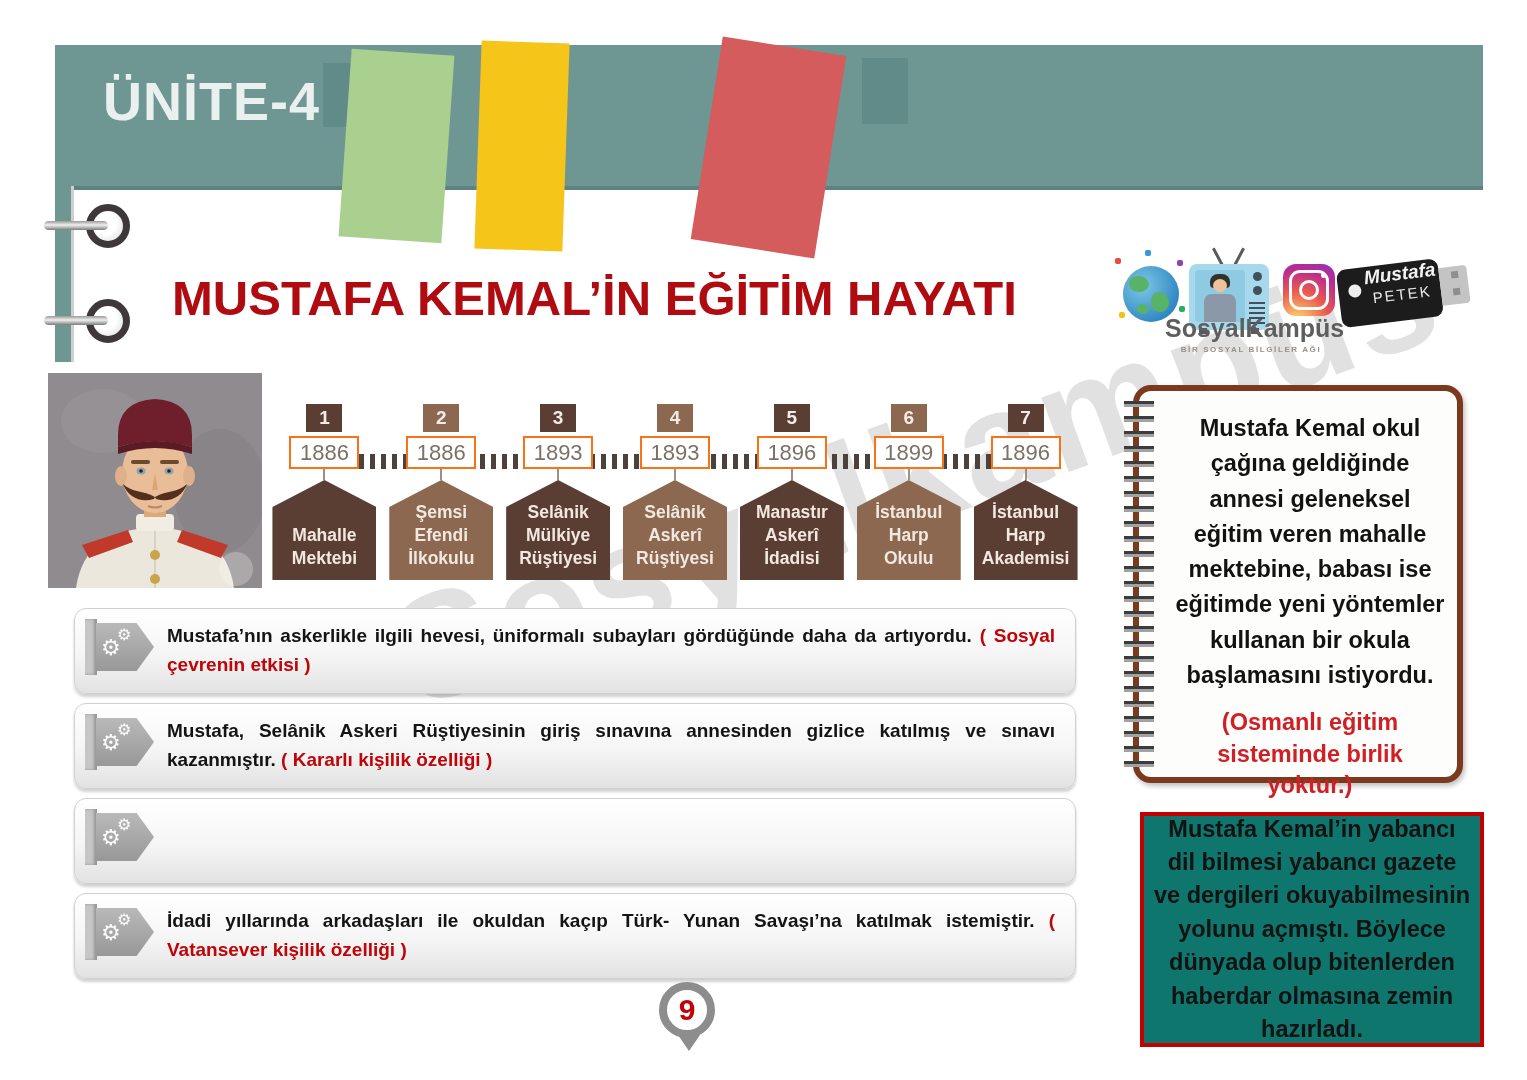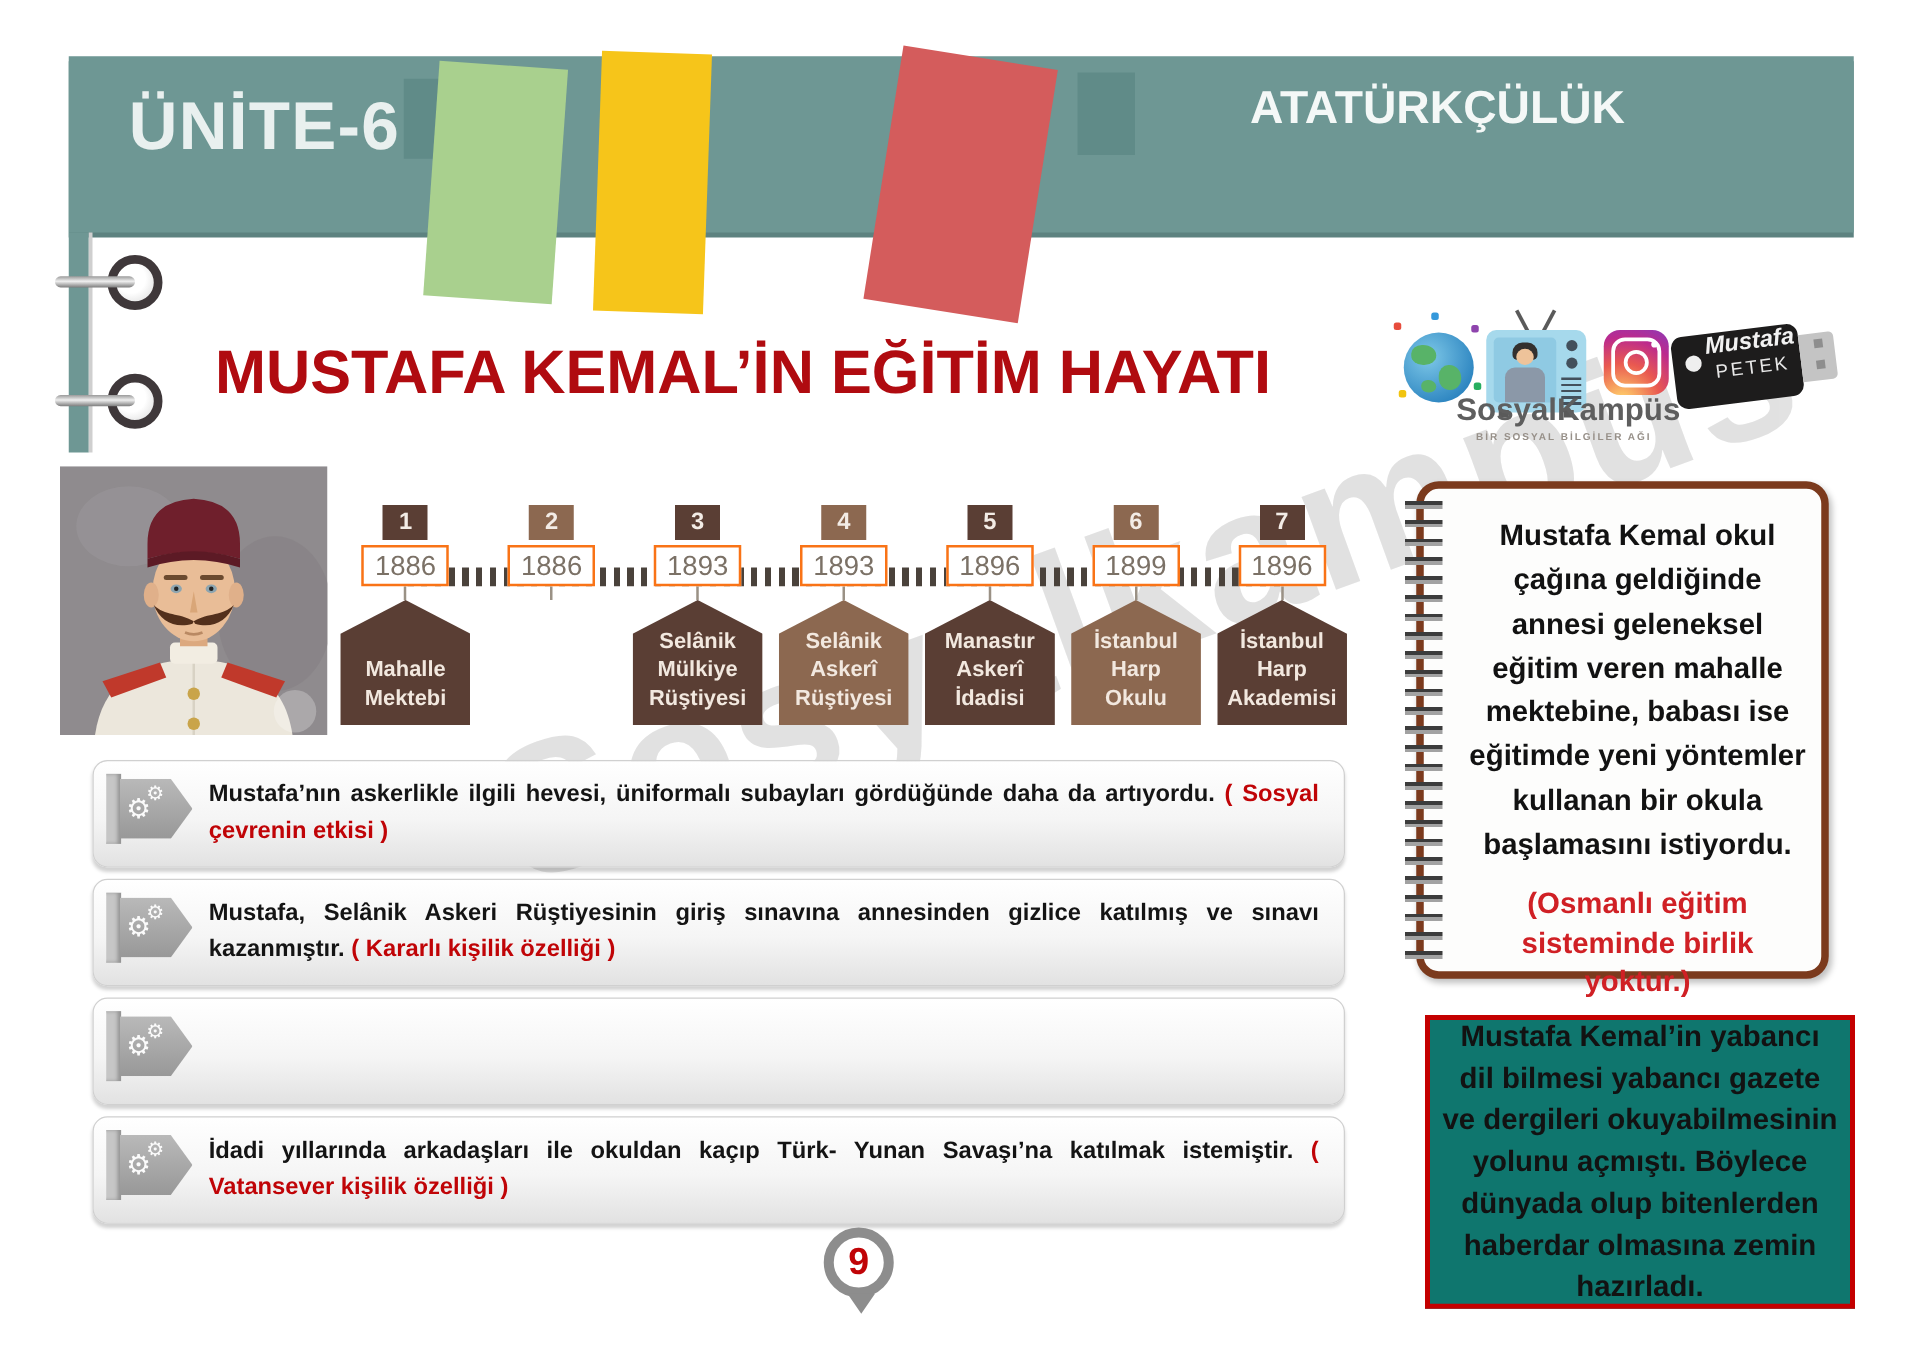--- a/index.html
+++ b/index.html
@@ -151,23 +151,22 @@
              margin:-3px auto 0;}
 </style>
 </head>
 <body>
 
 <div class="abs watermark">Sosyalkampüs</div>
 
 <div class="abs band"></div>
 <div class="abs deco deco1"></div>
 <div class="abs deco deco2"></div>
-<div class="abs unite">ÜNİTE-6</div>
+<div class="abs unite">ÜNİTE-4</div>
 <div class="abs course">
-  <div>ATATÜRKÇÜLÜK</div>
 </div>
 
 <div class="abs note green"></div>
 <div class="abs note yellow"></div>
 <div class="abs note red"></div>
 
 <div class="abs strip"></div>
 <div class="abs pedge"></div>
 <div class="abs ring-hole" style="left:86px;top:204px;"></div>
 <div class="abs ring-bar" style="left:44px;top:221px;"></div>
@@ -263,20 +262,25 @@
     <div class="t-conn"></div>
     <div class="t-house">
         <span>Mahalle
 Mektebi</span>
       </div>
   </div>
   <div class="t-col even">
     <div class="t-num">2</div>
     <div class="t-year">1886</div>
     <div class="t-conn"></div>
+    <div class="t-house">
+        <span>Şemsi
+Efendi
+İlkokulu</span>
+      </div>
   </div>
   <div class="t-col odd">
     <div class="t-num">3</div>
     <div class="t-year">1893</div>
     <div class="t-conn"></div>
     <div class="t-house">
         <span>Selânik
 Mülkiye
 Rüştiyesi</span>
       </div>

